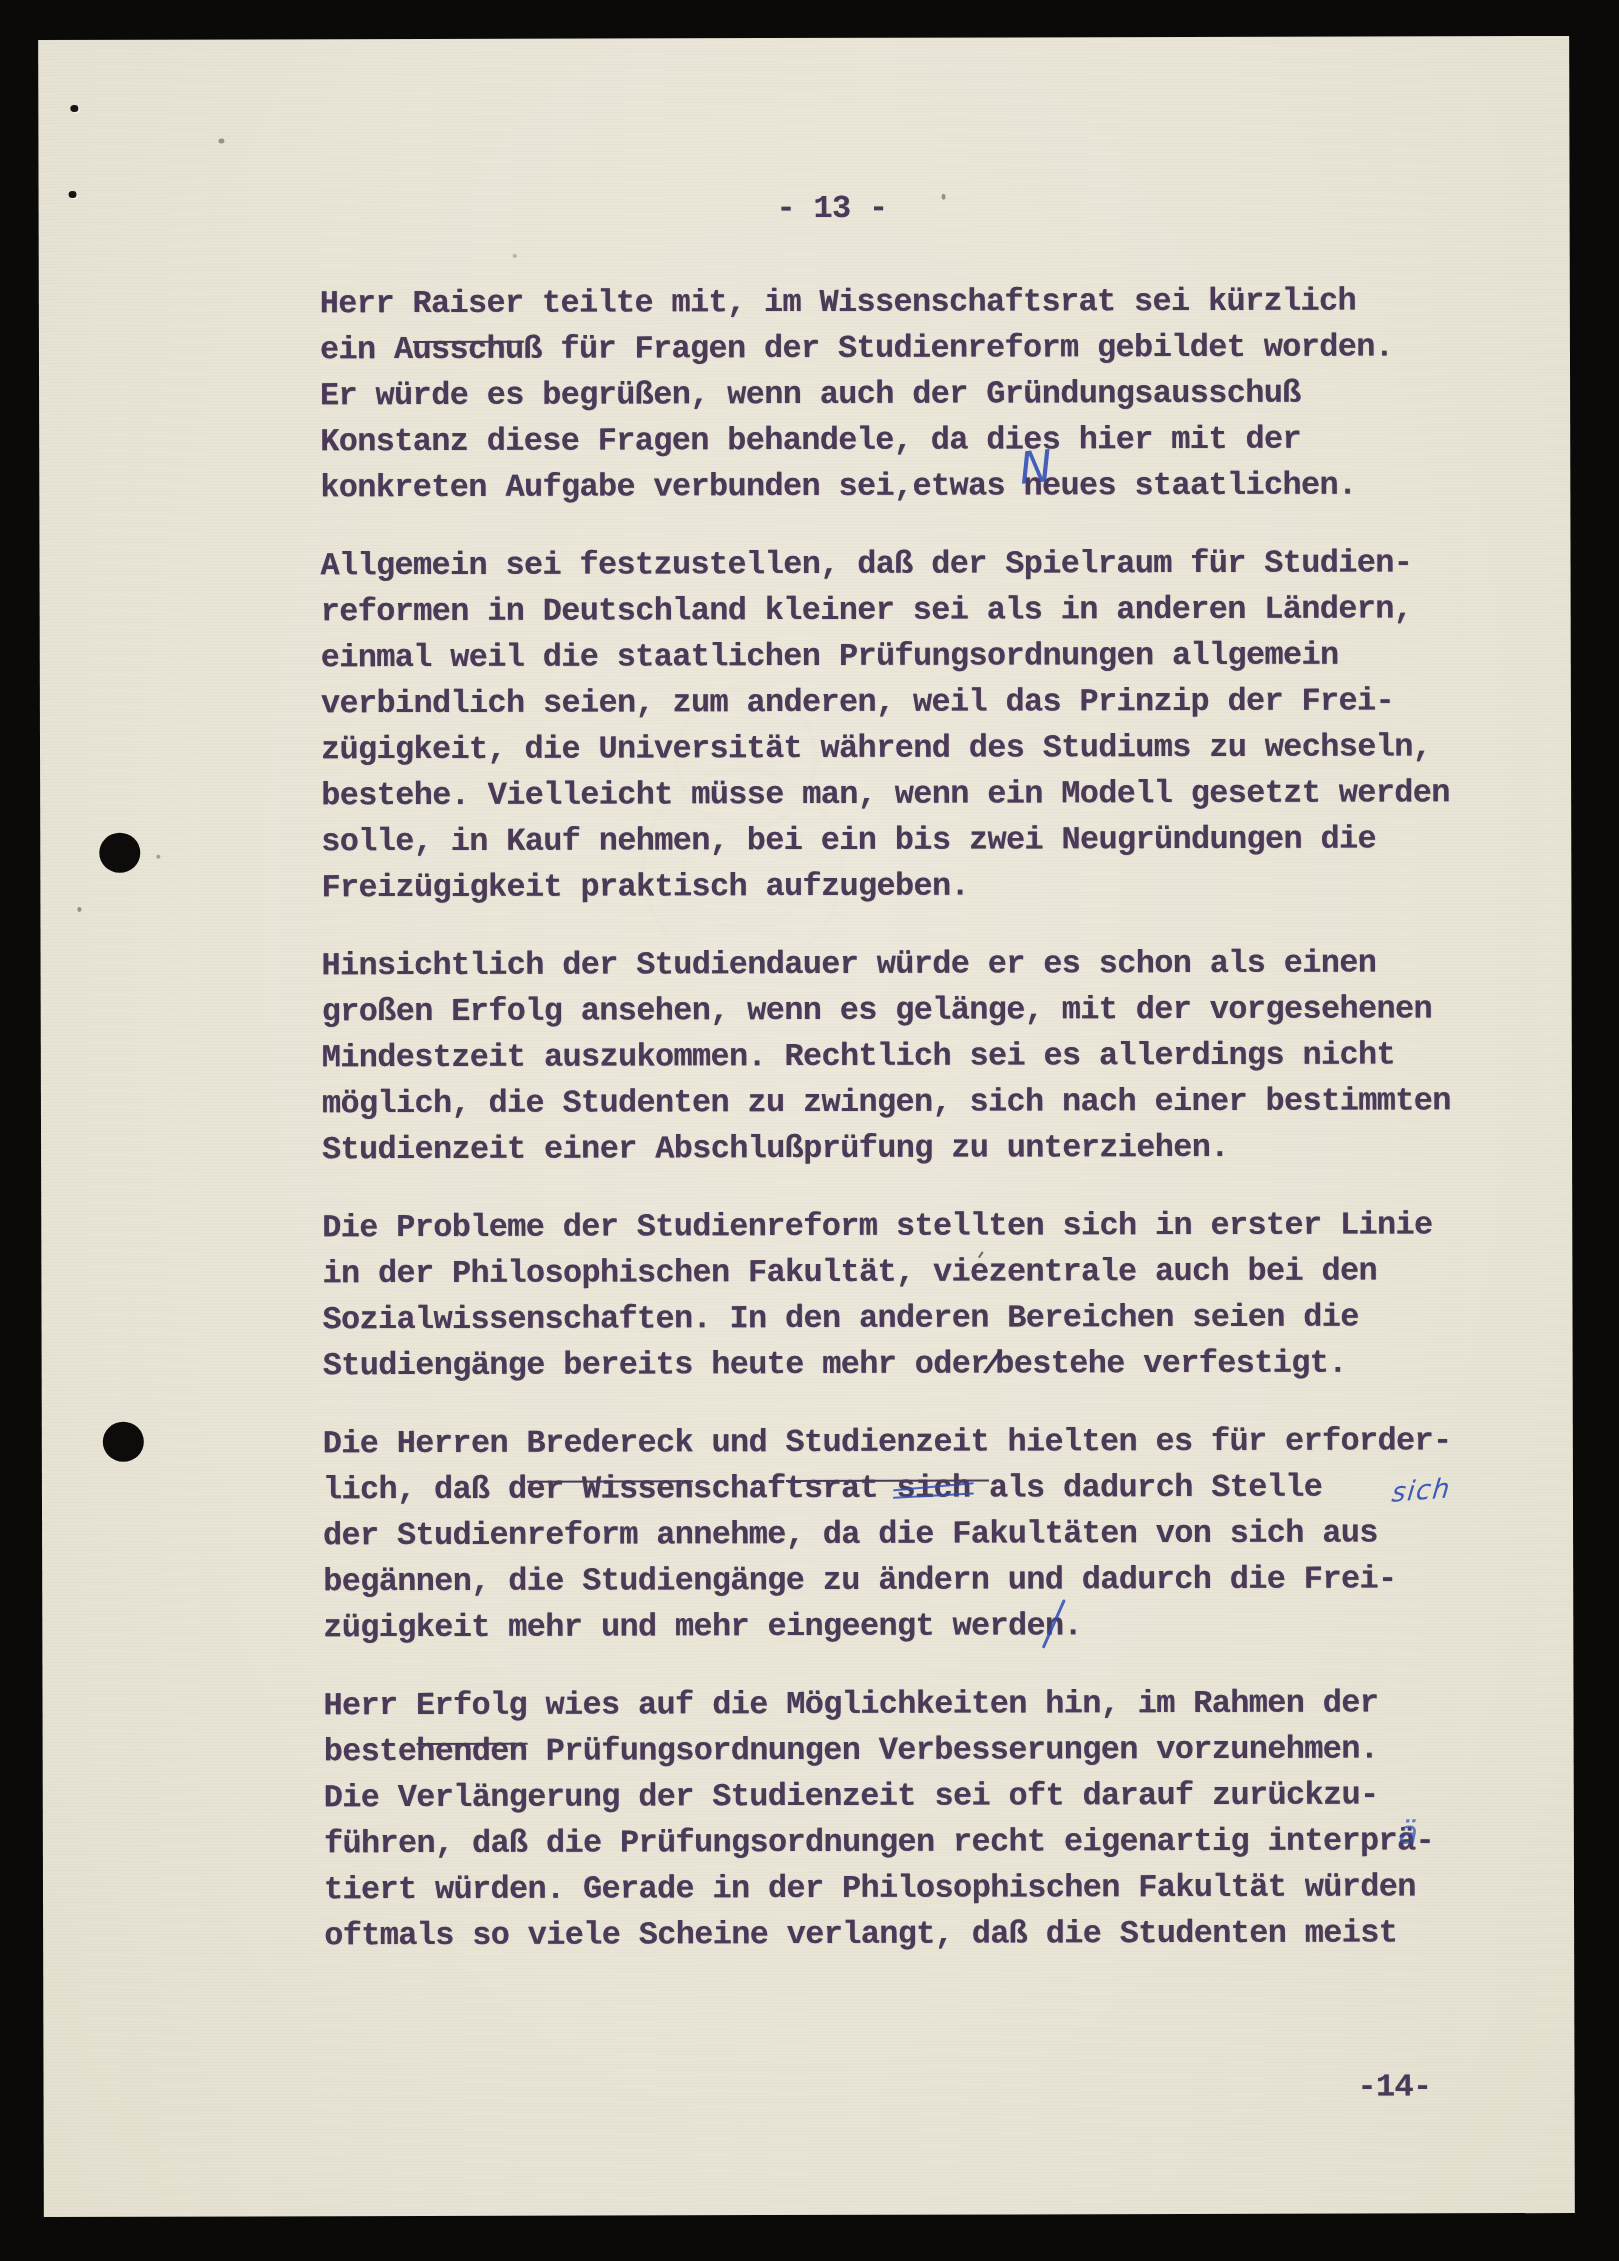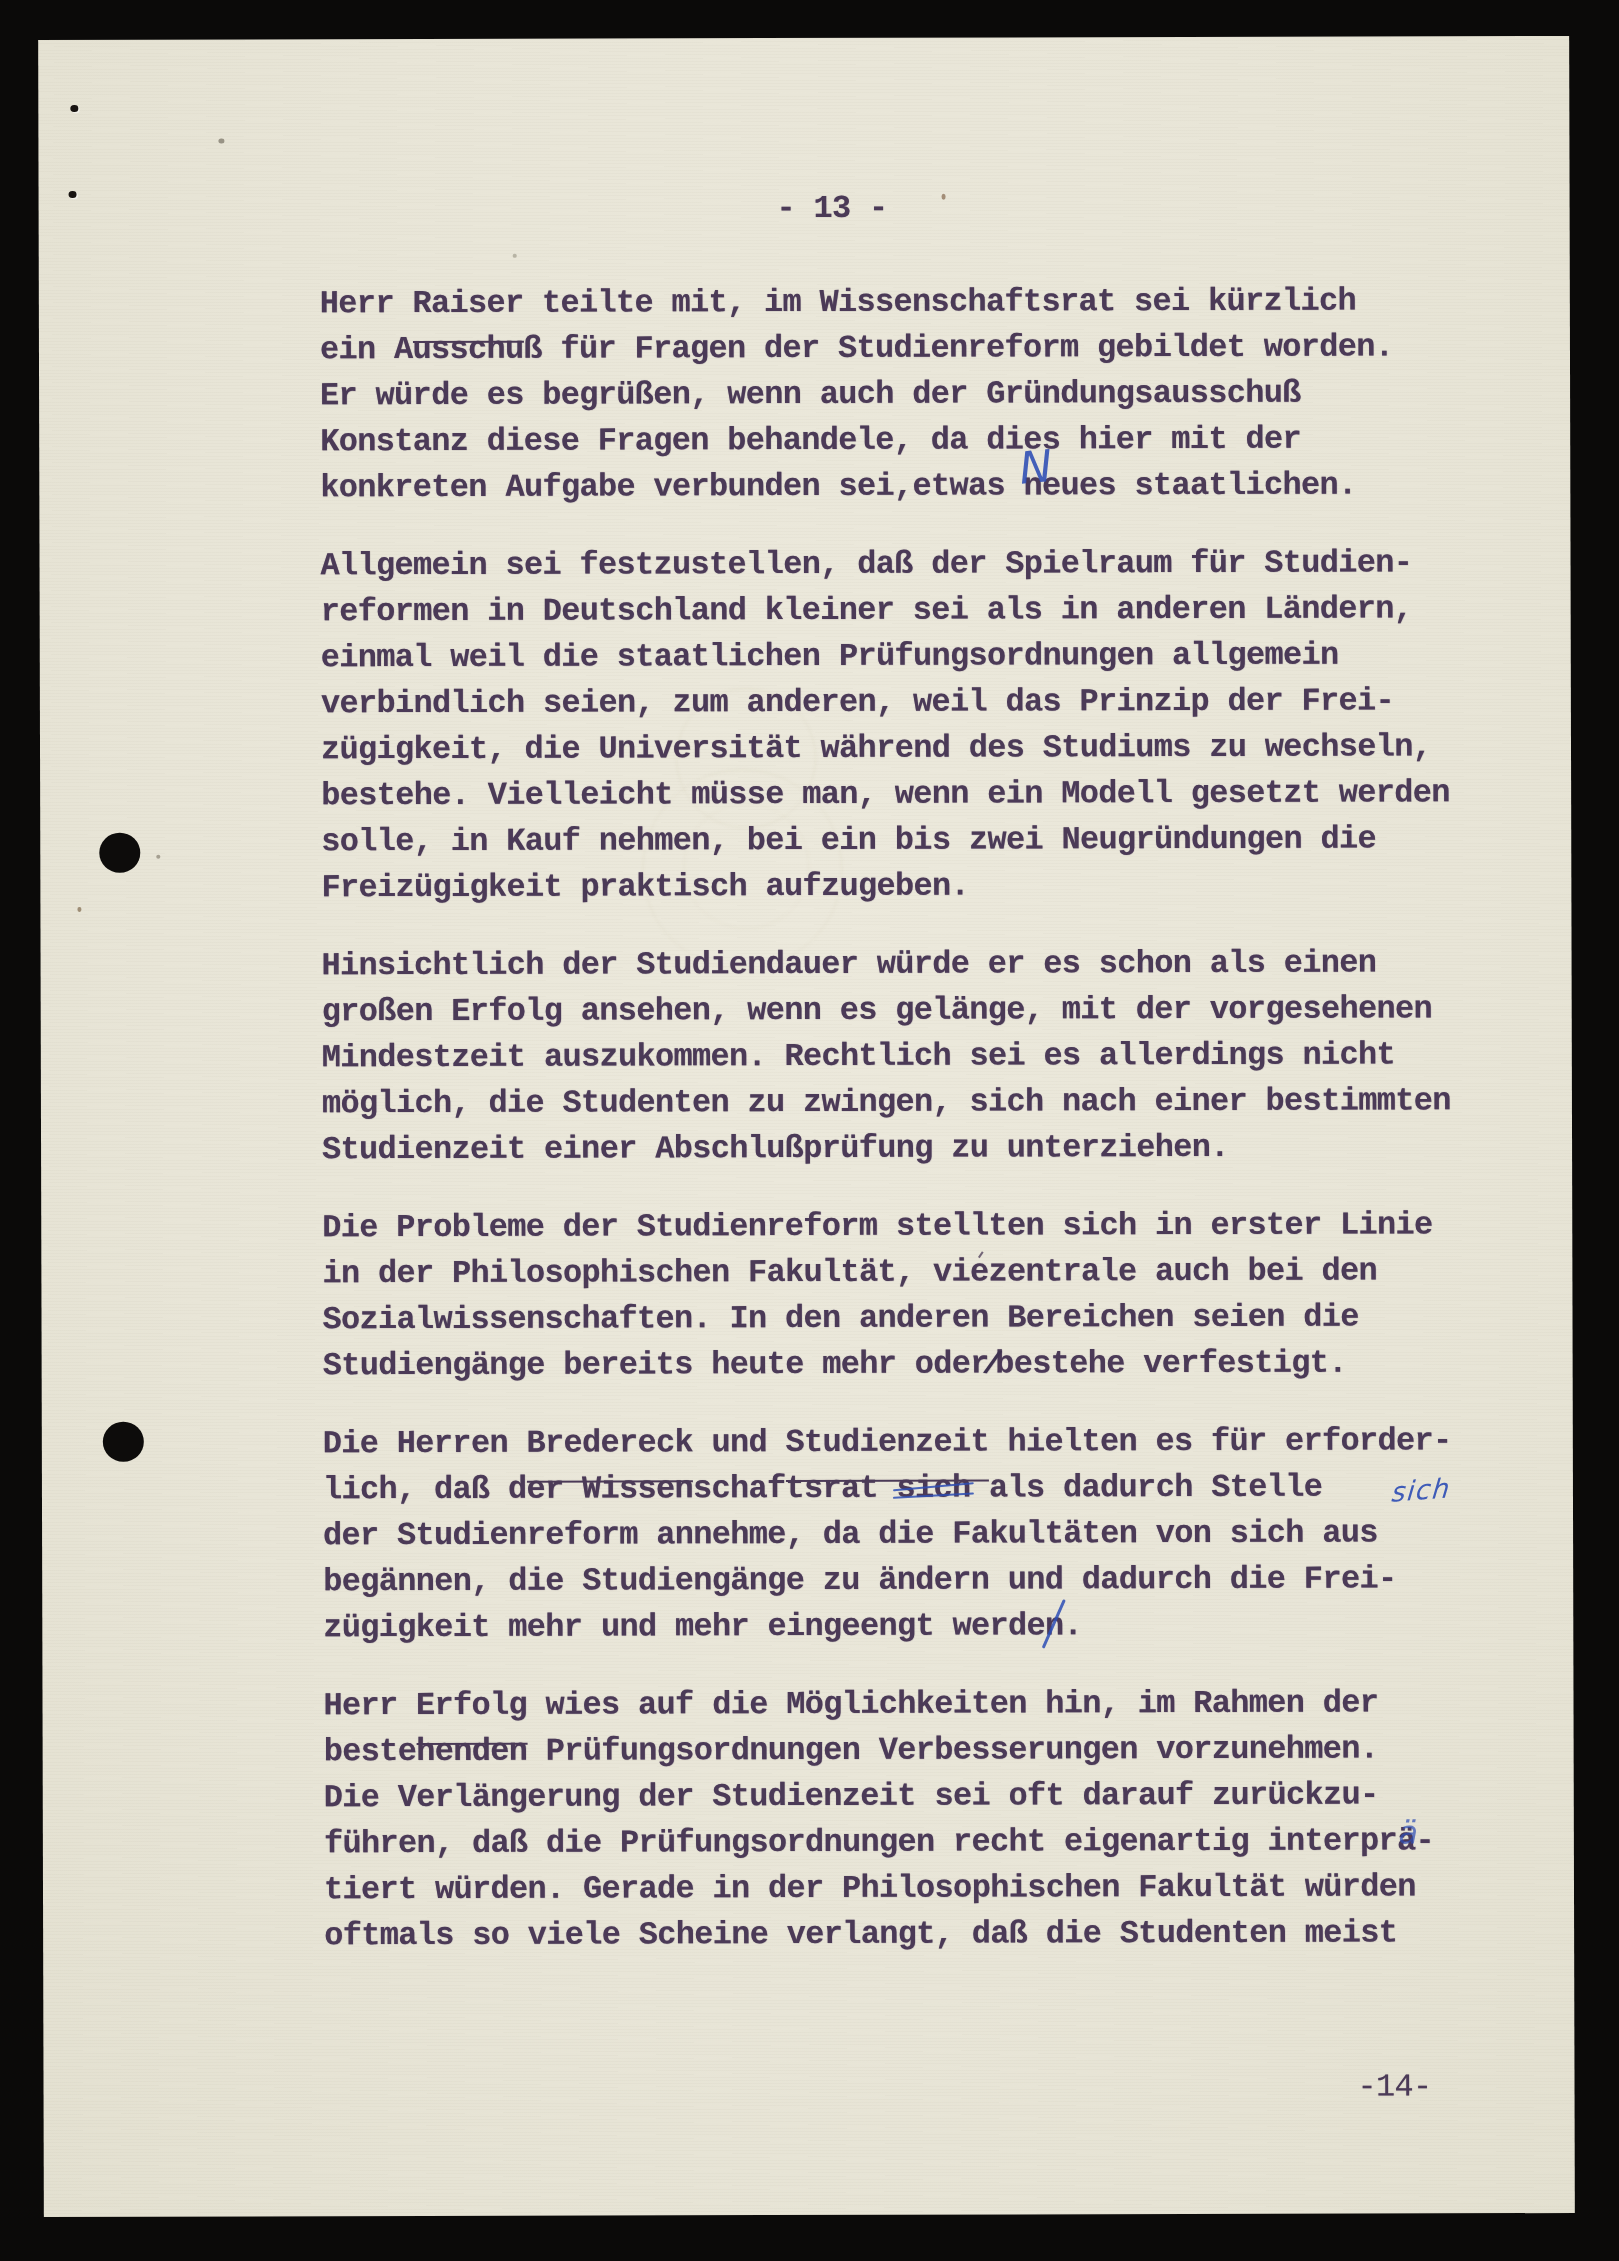--- a/index.html
+++ b/index.html
@@ -61,21 +61,21 @@
     letter-spacing:1.4px;transform:rotate(-4deg) skewX(-10deg);opacity:.9;
   }
   .header{
     position:absolute;top:148px;left:0;right:0;height:46px;line-height:46px;
     text-align:center;transform:translateX(28px);
     color:#4b3a57;font-size:32px;letter-spacing:-0.7px;font-weight:700;
     text-shadow:0 0 0.9px rgba(74,56,88,0.45);
   }
   .footer{
     position:absolute;left:1314px;top:2028px;height:46px;line-height:46px;
-    color:#4b3a57;font-size:32px;letter-spacing:-0.7px;font-weight:400;
+    color:#4b3a57;font-size:32px;letter-spacing:-0.7px;font-weight:700;
     text-shadow:0 0 0.9px rgba(74,56,88,0.45);
   }
   
   .punch{position:absolute;width:41px;height:40px;border-radius:50%;background:#0d0c0b;}
   .punch-top{left:59px;top:793px;}
   .punch-bottom{left:61px;top:1382px;}
   .pinhole{position:absolute;width:7.8px;height:7.4px;border-radius:50%;background:#181411;
     box-shadow:1.4px 1.4px 0 rgba(255,255,255,.5);}
   .pin1{left:32px;top:65px;}
   .pin2{left:30px;top:151px;}

